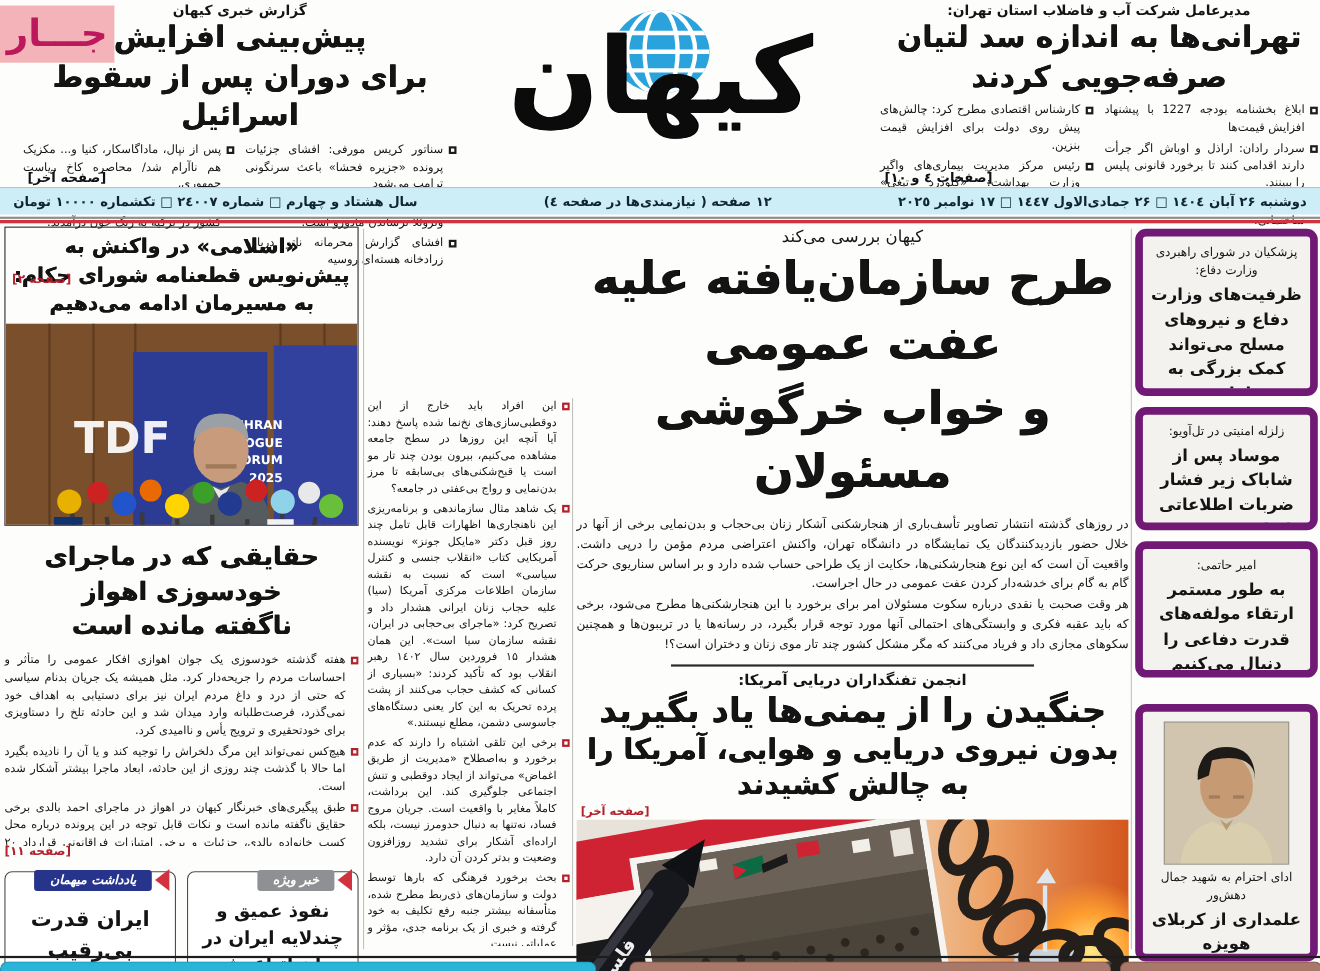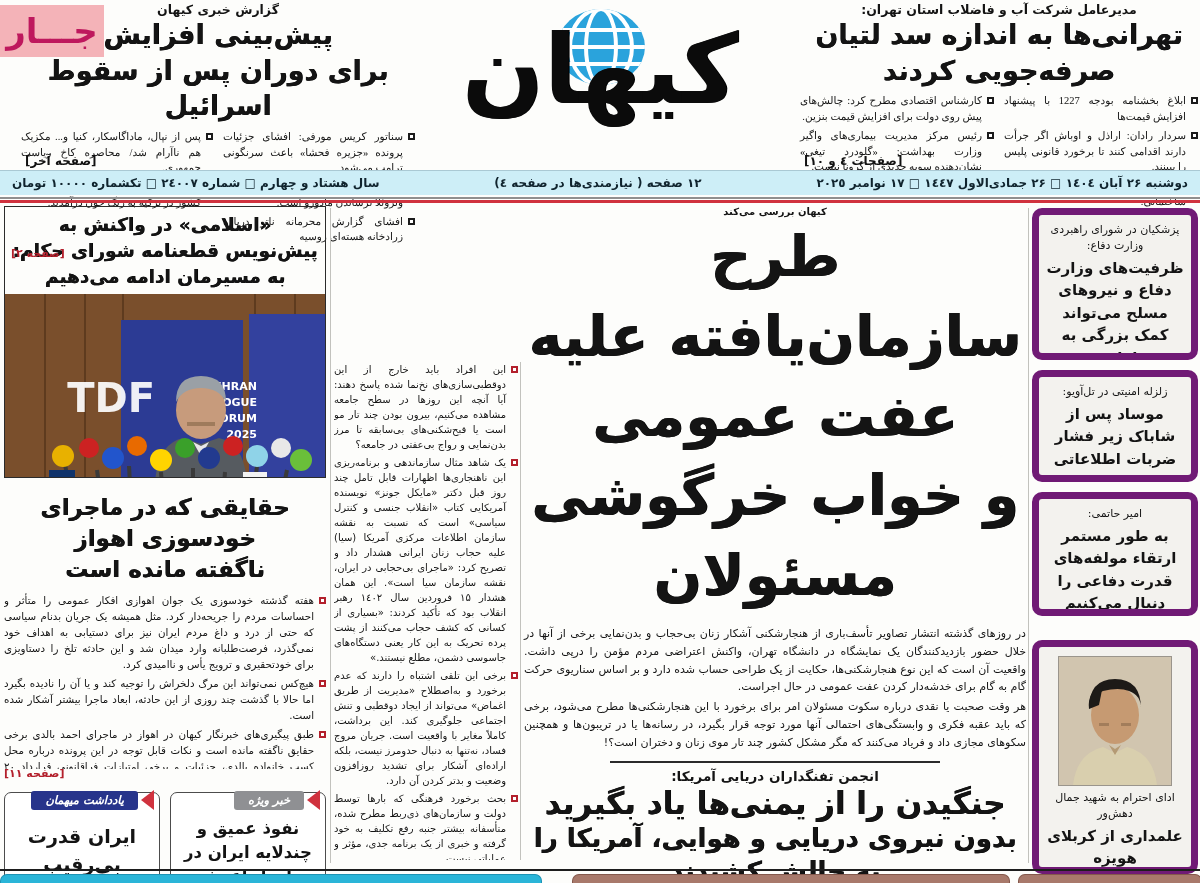--- a/index.html
+++ b/index.html
@@ -5,21 +5,21 @@
   html,body{margin:0;padding:0;background:#e9e9e9;}
   body{font-family:"DejaVu Sans", sans-serif;}
   #page{position:relative;width:1200px;height:883px;margin:0 auto;background:#fdfdfb;overflow:hidden;color:#141414;}
   .abs{position:absolute;}
   .ctr{text-align:center;}
   .jus{text-align:justify;}
   
   .kicker{font-size:12.5px;font-weight:bold;}
   .top-h{font-size:27px;font-weight:bold;line-height:1.32;letter-spacing:-.5px;text-shadow:.4px 0 0 #000;}
   .b-cols{display:flex;gap:10px;}
-  .b-col{flex:1;font-family:Liberation Serif, serif;}
+  .b-col{flex:1;}
   .b-row{display:flex;gap:5px;margin-bottom:3px;}
   .sq{flex:none;width:7px;height:7px;margin-top:4px;background:#fff;border:2.5px solid #1b1b1b;box-sizing:border-box;}
   .sq.red{border-color:#b3202c;}
   .b-text{flex:1;font-size:10.5px;line-height:1.5;text-align:justify;}
   .pref-black{font-size:12px;font-weight:bold;color:#111;}
   .pref-red{font-size:11px;font-weight:bold;color:#b3202c;}
   
   .stamp{left:0;top:5px;width:104px;height:52px;background:rgba(242,166,172,.85);display:flex;align-items:center;justify-content:center;
          color:#be185d;font-size:34px;font-weight:bold;}
   
@@ -37,22 +37,22 @@
   
   .rail{left:1032px;top:208px;width:166px;}
   .rail-box{background:#f3f2ee;border:7px solid #701a75;border-radius:10px;margin-bottom:10px;padding:7px 6px;box-sizing:border-box;text-align:center;overflow:hidden;}
   .rail-kicker{font-size:11px;line-height:1.45;}
   .rail-title{font-size:15px;font-weight:bold;line-height:1.5;margin-top:3px;letter-spacing:-.3px;}
   .rail-ref{margin-top:5px;font-size:11px;font-weight:bold;color:#c21b2d;}
   .diamond{color:#c21b2d;font-size:10px;}
   .portrait{display:block;margin:2px auto 4px;border:1px solid #9a958c;background:#cfc6b4;}
   
   .center-col{left:524px;top:206px;width:502px;}
-  .c-kicker{font-size:10px;font-weight:bold;}
-  .c-h1{font-size:57px;font-weight:bold;line-height:1.4;letter-spacing:-1.5px;text-shadow:.7px 0 0 #000;}
+  .c-kicker{font-size:15px;font-weight:normal;}
+  .c-h1{font-size:42px;font-weight:bold;line-height:1.4;letter-spacing:-1.5px;text-shadow:.7px 0 0 #000;}
   .c-lead{margin-top:9px;font-size:11px;line-height:1.62;}
   .c-div{width:330px;border-top:2px solid #2b2b2b;margin:9px auto 5px;}
   .c-k2{font-size:13.5px;font-weight:bold;}
   .c-h2{font-size:31px;font-weight:bold;letter-spacing:-1px;line-height:1.25;text-shadow:.5px 0 0 #000;}
   .c-h3{font-size:26px;font-weight:bold;letter-spacing:-1px;line-height:1.25;text-shadow:.5px 0 0 #000;}
   .c-pref{font-size:10.5px;font-weight:bold;color:#b3202c;text-align:left;padding-left:4px;margin:1px 0;}
   
   .mid-col{left:334px;top:362px;width:184px;height:498px;overflow:hidden;}
   .mid-col .b-text{font-size:10px;line-height:1.5;}
   

